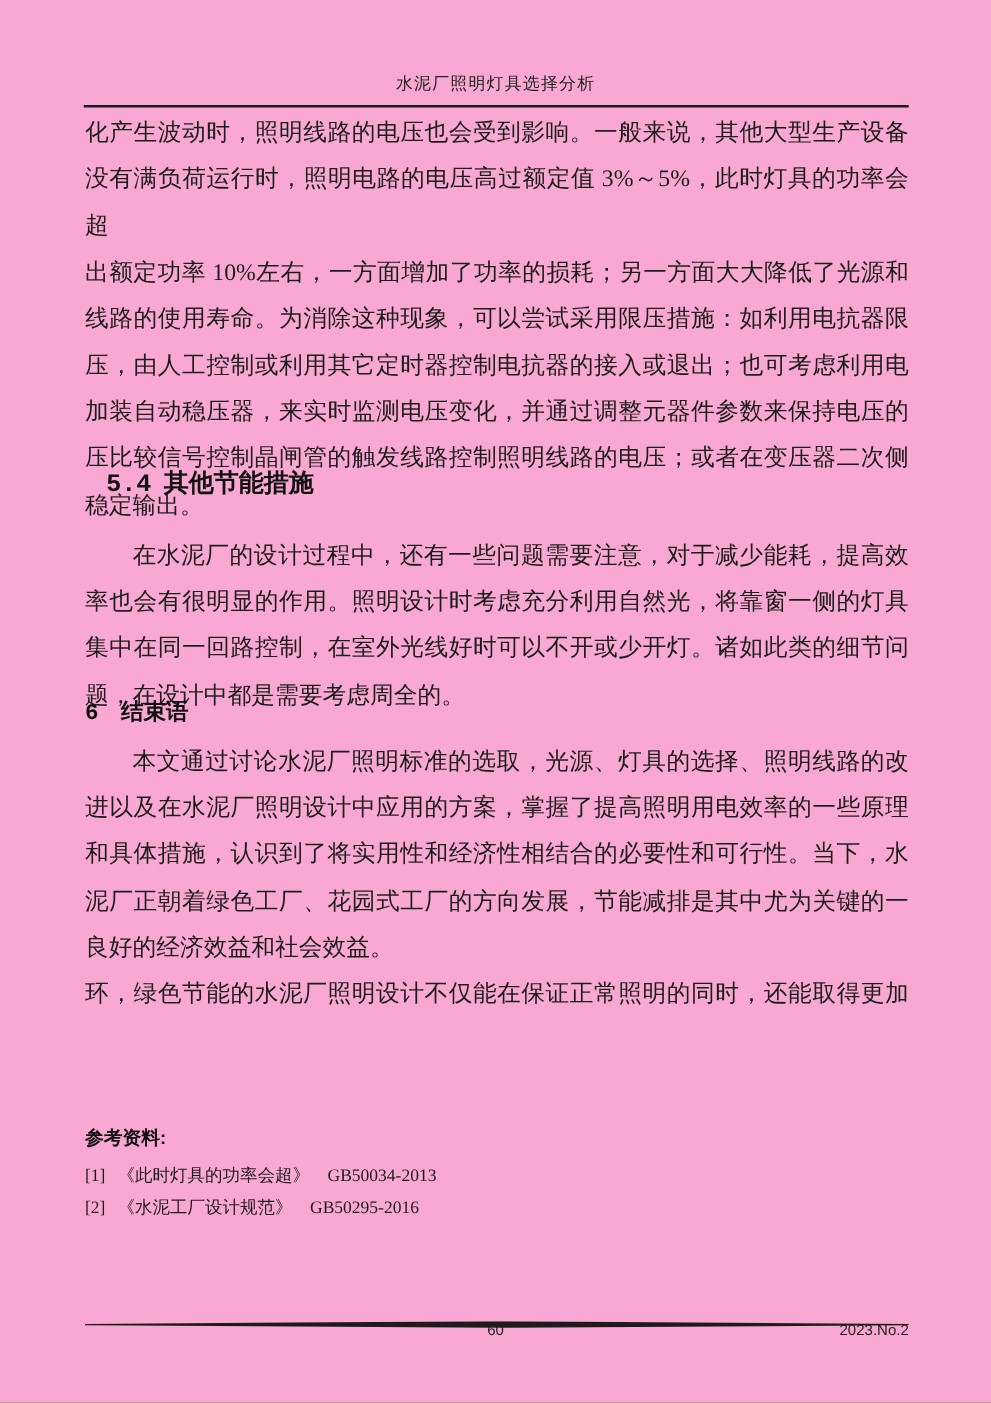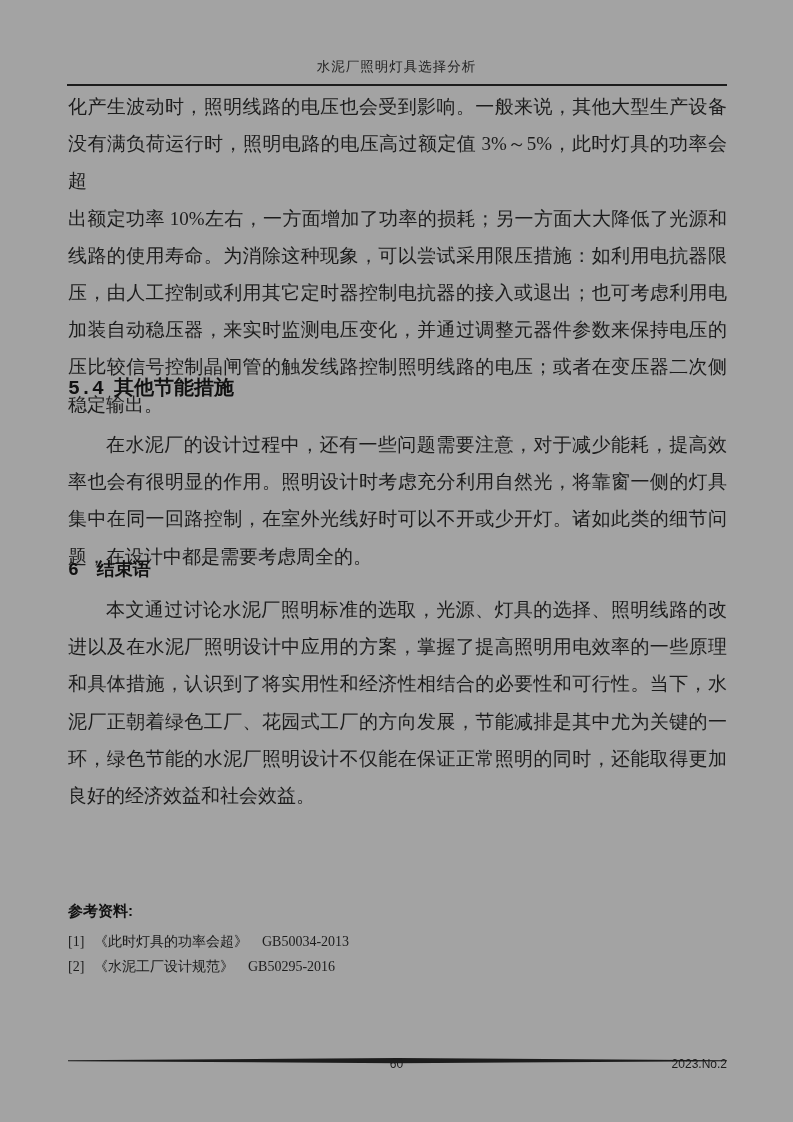--- a/index.html
+++ b/index.html
@@ -2,21 +2,21 @@
 <html><head>
 <meta charset="utf-8">
 <style>
   * { margin: 0; padding: 0; box-sizing: border-box; }
   html, body { background: #888; }
   .page {
     position: relative;
     width: 793px;
     height: 1122px;
     margin: 0 auto;
-    background: #a3a3a3;
+    background: #f9a8d4;
     color: #1a1a1a;
     font-family: "Liberation Serif", serif;
     overflow: hidden;
   }
   .running-head {
     position: absolute;
     top: 58px;
     left: 0;
     width: 100%;
     text-align: center;
@@ -45,21 +45,21 @@
     line-height: 37.2px;
     text-align: justify;
     text-align-last: justify;
     text-justify: inter-character;
     color: #1c1c1c;
   }
   .line.last { text-align-last: left; }
   .line.indent { padding-left: 38px; }
   .heading-2 {
     position: absolute;
-    left: 68px;
+    left: 85px;
     top: 374px;
     font-family: "Liberation Sans", sans-serif;
     font-weight: bold;
     font-size: 20px;
     line-height: 26px;
     color: #111;
   }
   .heading-1 {
     position: absolute;
     left: 68px;
@@ -151,22 +151,22 @@
 
   <div class="heading-1">
     <span class="heading-num">6</span><span>结束语</span>
   </div>
 
   <div class="body-block para-3">
     <div class="line indent">本文通过讨论水泥厂照明标准的选取，光源、灯具的选择、照明线路的改</div>
     <div class="line">进以及在水泥厂照明设计中应用的方案，掌握了提高照明用电效率的一些原理</div>
     <div class="line">和具体措施，认识到了将实用性和经济性相结合的必要性和可行性。当下，水</div>
     <div class="line">泥厂正朝着绿色工厂、花园式工厂的方向发展，节能减排是其中尤为关键的一</div>
+    <div class="line last">良好的经济效益和社会效益。</div>
     <div class="line">环，绿色节能的水泥厂照明设计不仅能在保证正常照明的同时，还能取得更加</div>
-    <div class="line last">良好的经济效益和社会效益。</div>
   </div>
 
   <div class="body-block references">
     <div class="refs-heading">参考资料:</div>
     <div class="ref-item">
       <span class="ref-index">[1]</span><span class="ref-title">《此时灯具的功率会超》</span><span class="ref-code">GB50034-2013</span>
     </div>
     <div class="ref-item">
       <span class="ref-index">[2]</span><span class="ref-title">《水泥工厂设计规范》</span><span class="ref-code">GB50295-2016</span>
     </div>

